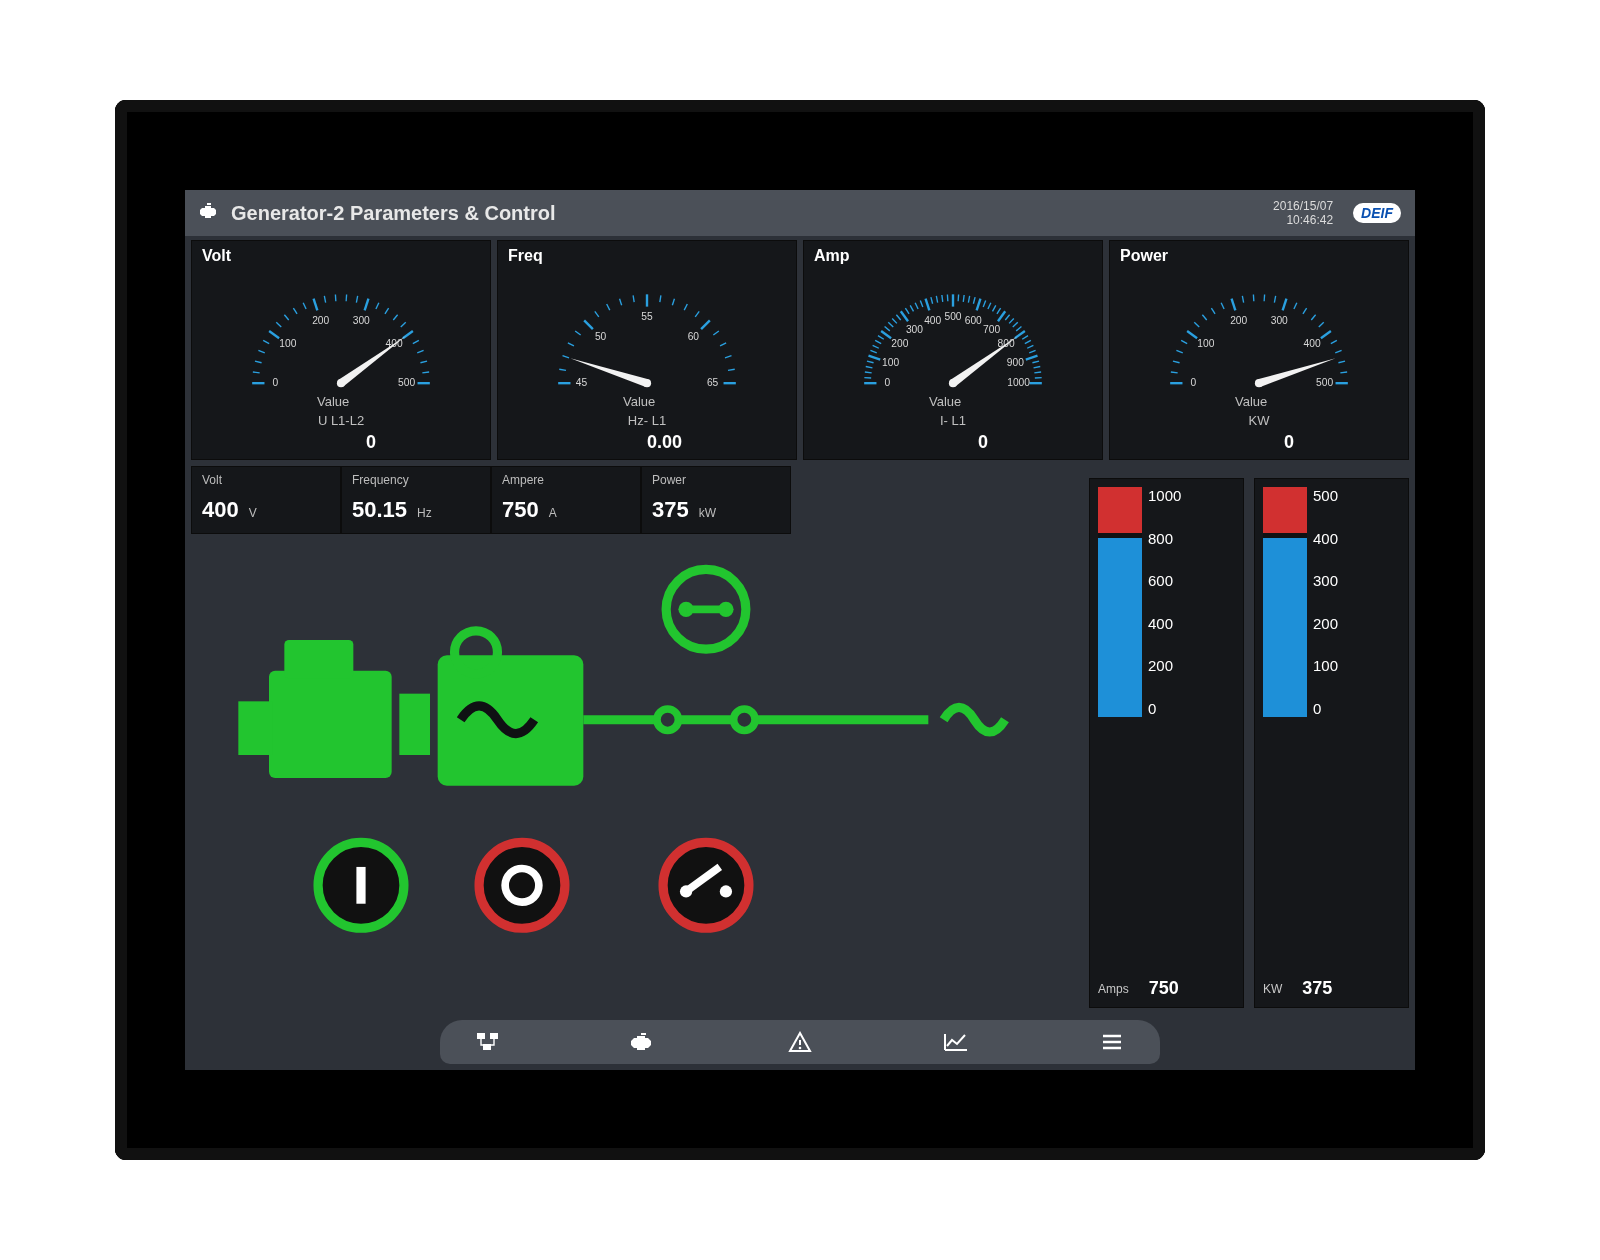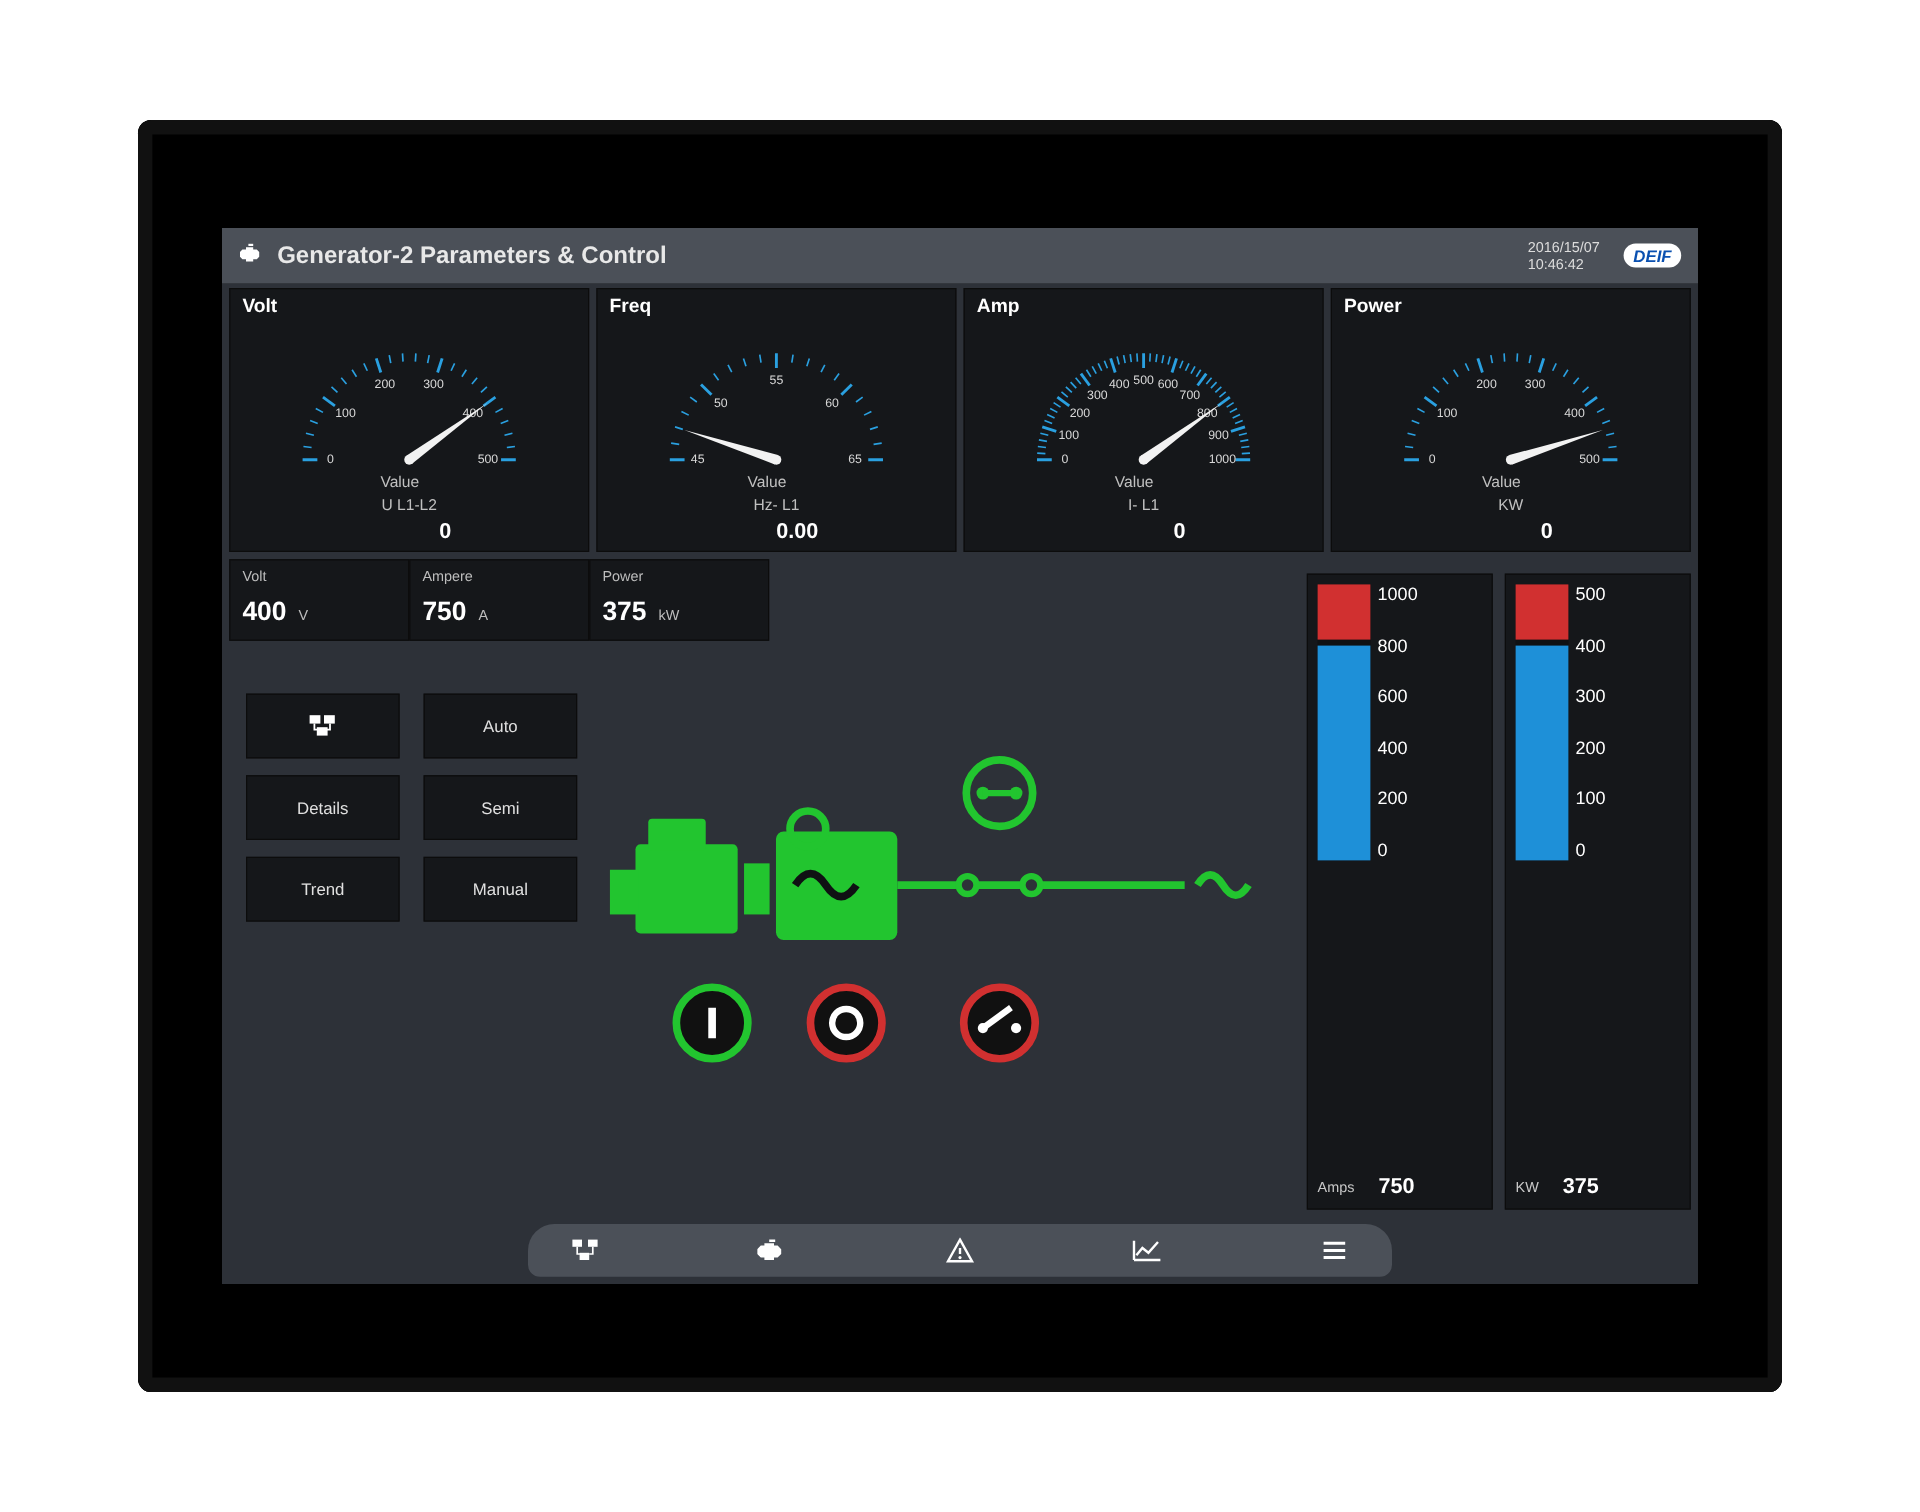--- a/index.html
+++ b/index.html
@@ -32,21 +32,21 @@
   .titlebar {
     background: #4b5058;
     height: 46px;
     display: flex;
     align-items: center;
     padding: 0 14px;
     gap: 10px;
   }
   .titlebar .title { font-size: 20px; font-weight: bold; color:#e8e8e8; }
   .titlebar .spacer { flex: 1; }
-  .titlebar .dt { font-size: 12px; color:#dcdcdc; line-height:1.2; }
+  .titlebar .dt { font-size: 12px; color:#dcdcdc; text-align:right; line-height:1.2; }
   .brand {
     background:#fff; color:#0a50b0; border-radius:12px;
     font-weight:bold; font-style:italic; padding:2px 8px; font-size:14px;
     margin-left:10px;
   }
   
   .gauges { display:flex; gap:6px; padding:4px 6px 0 6px; }
   .gauge-card {
     flex:1; background:#15171a; border:1px solid #0c0c0c;
     display:flex; flex-direction:column; padding:4px 6px 6px 6px;
@@ -335,52 +335,44 @@
 
   <div class="valuestrip">
     <div class="vcard">
       <div class="vlabel">Volt</div>
       <div class="vrow">
             <span class="vnum">400</span>
             <span class="vunit">V</span>
           </div>
     </div>
     <div class="vcard">
+      <div class="vlabel">Frequency</div>
+      <div class="vrow">
+            <span class="vnum">50.15</span>
+            <span class="vunit">Hz</span>
+          </div>
+    </div>
+    <div class="vcard">
       <div class="vlabel">Ampere</div>
       <div class="vrow">
             <span class="vnum">750</span>
             <span class="vunit">A</span>
           </div>
     </div>
     <div class="vcard">
       <div class="vlabel">Power</div>
       <div class="vrow">
             <span class="vnum">375</span>
             <span class="vunit">kW</span>
           </div>
     </div>
   </div>
 
   <div class="midrow">
 
-    <div class="btncol">
-      <div class="ctrlbtn">
-        <svg width="24" height="20" viewBox="0 0 24 20">
-              <rect x="1" y="1" width="9" height="7" fill="#fff"></rect>
-              <rect x="13" y="1" width="9" height="7" fill="#fff"></rect>
-              <rect x="7" y="11" width="9" height="7" fill="#fff"></rect>
-              <path d="M5 8v5h3M18 8v5h-3" stroke="#fff" fill="none" stroke-width="1.5"></path>
-            </svg>
-      </div>
-      <div class="ctrlbtn">Auto</div>
-      <div class="ctrlbtn">Details</div>
-      <div class="ctrlbtn">Semi</div>
-      <div class="ctrlbtn">Trend</div>
-      <div class="ctrlbtn">Manual</div>
-    </div>
 
     <div class="diagram">
       <svg viewBox="0 0 560 300">
 
         <g fill="#22c52f">
           <rect x="40" y="80" width="80" height="70" rx="4"></rect>
           <rect x="50" y="60" width="45" height="25" rx="3"></rect>
           <rect x="20" y="100" width="22" height="35"></rect>
           <rect x="125" y="95" width="20" height="40"></rect>
         </g>

